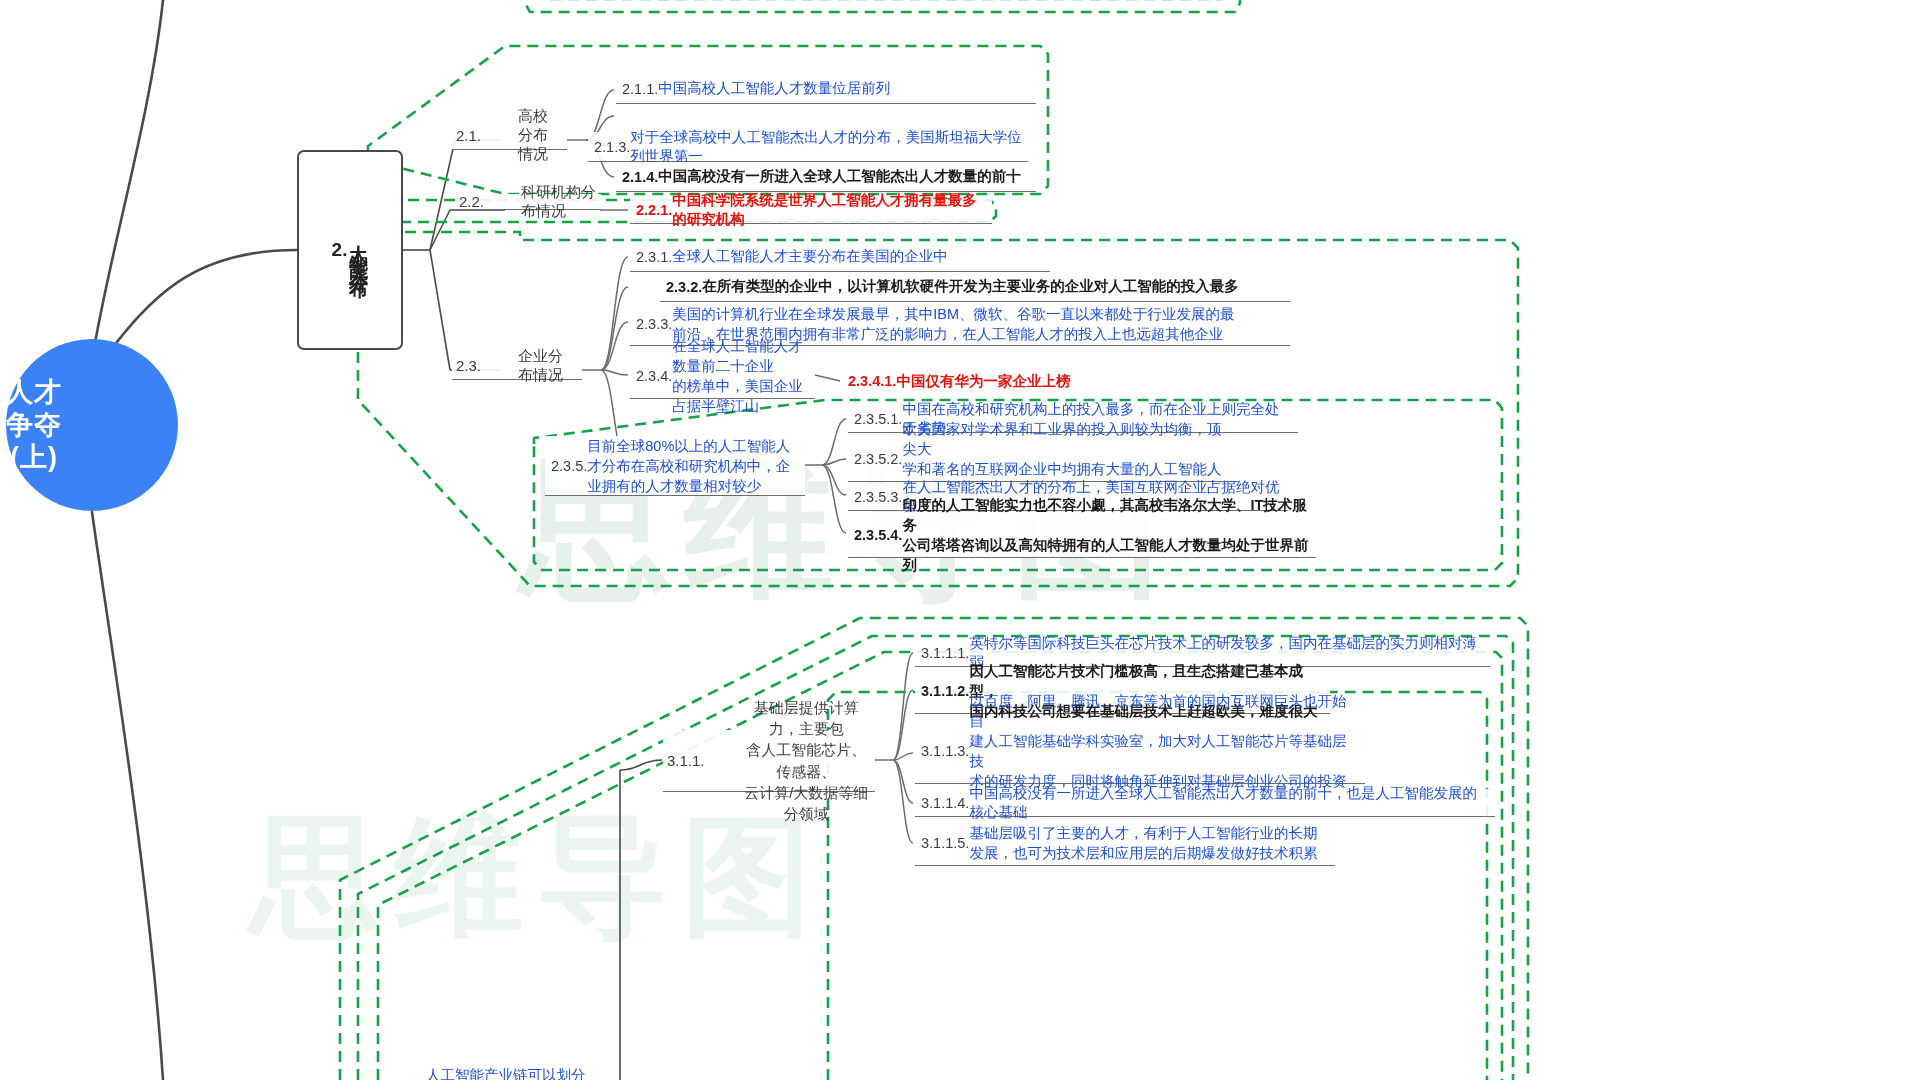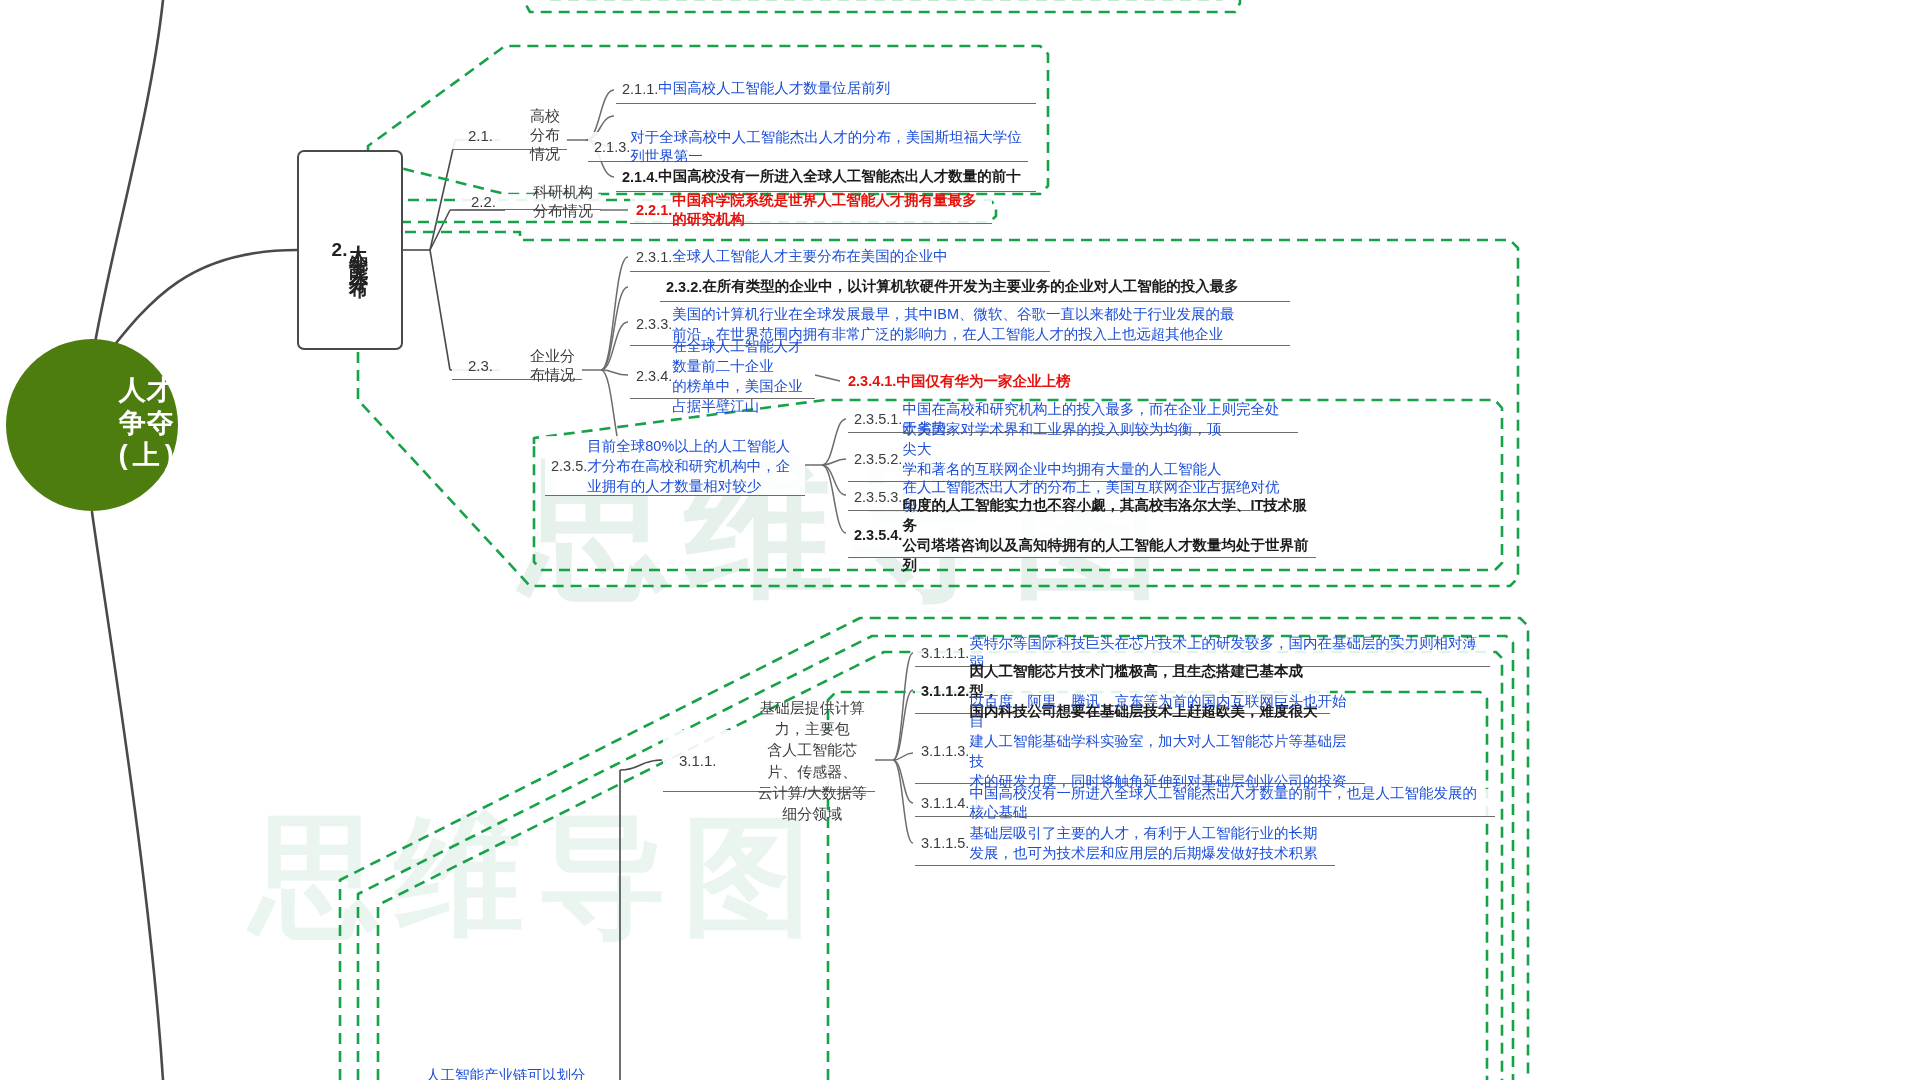--- a/index.html
+++ b/index.html
@@ -22,26 +22,25 @@
     height: 1080px;
     pointer-events: none;
   }
 
   
   .root-circle {
     position: absolute;
     width: 172px;
     height: 172px;
     border-radius: 50%;
-    background: #4d7c0f;
+    background: #3b82f6;
     display: flex;
     align-items: center;
-    justify-content: flex-end;
+    justify-content: flex-start;
     z-index: 6;
-    font-family: Liberation Mono, monospace;
   }
   .root-circle .rc-text {
     color: #ffffff;
     font-size: 27px;
     font-weight: bold;
     line-height: 1.22;
     text-align: center;
     letter-spacing: 1px;
   }
 
@@ -120,21 +119,21 @@
     font-size: 15px;
     color: #3c3c3c;
     box-sizing: border-box;
     padding: 2px 4px;
   }
   .label-node.multiline {
     border-bottom: 1.6px solid #6c6c6c;
     line-height: 1.42;
     align-items: center;
   }
-  .label-node .ln-num { flex: 0 0 auto; white-space: nowrap; margin-left: 12px; }
+  .label-node .ln-num { flex: 0 0 auto; white-space: nowrap; }
   .label-node .ln-txt { flex: 1 1 auto; margin-left: 37px; }
 
   
   .watermark {
     position: absolute;
     color: rgba(225,238,230,0.85);
     font-size: 150px;
     font-weight: bold;
     letter-spacing: 14px;
     z-index: 0;

